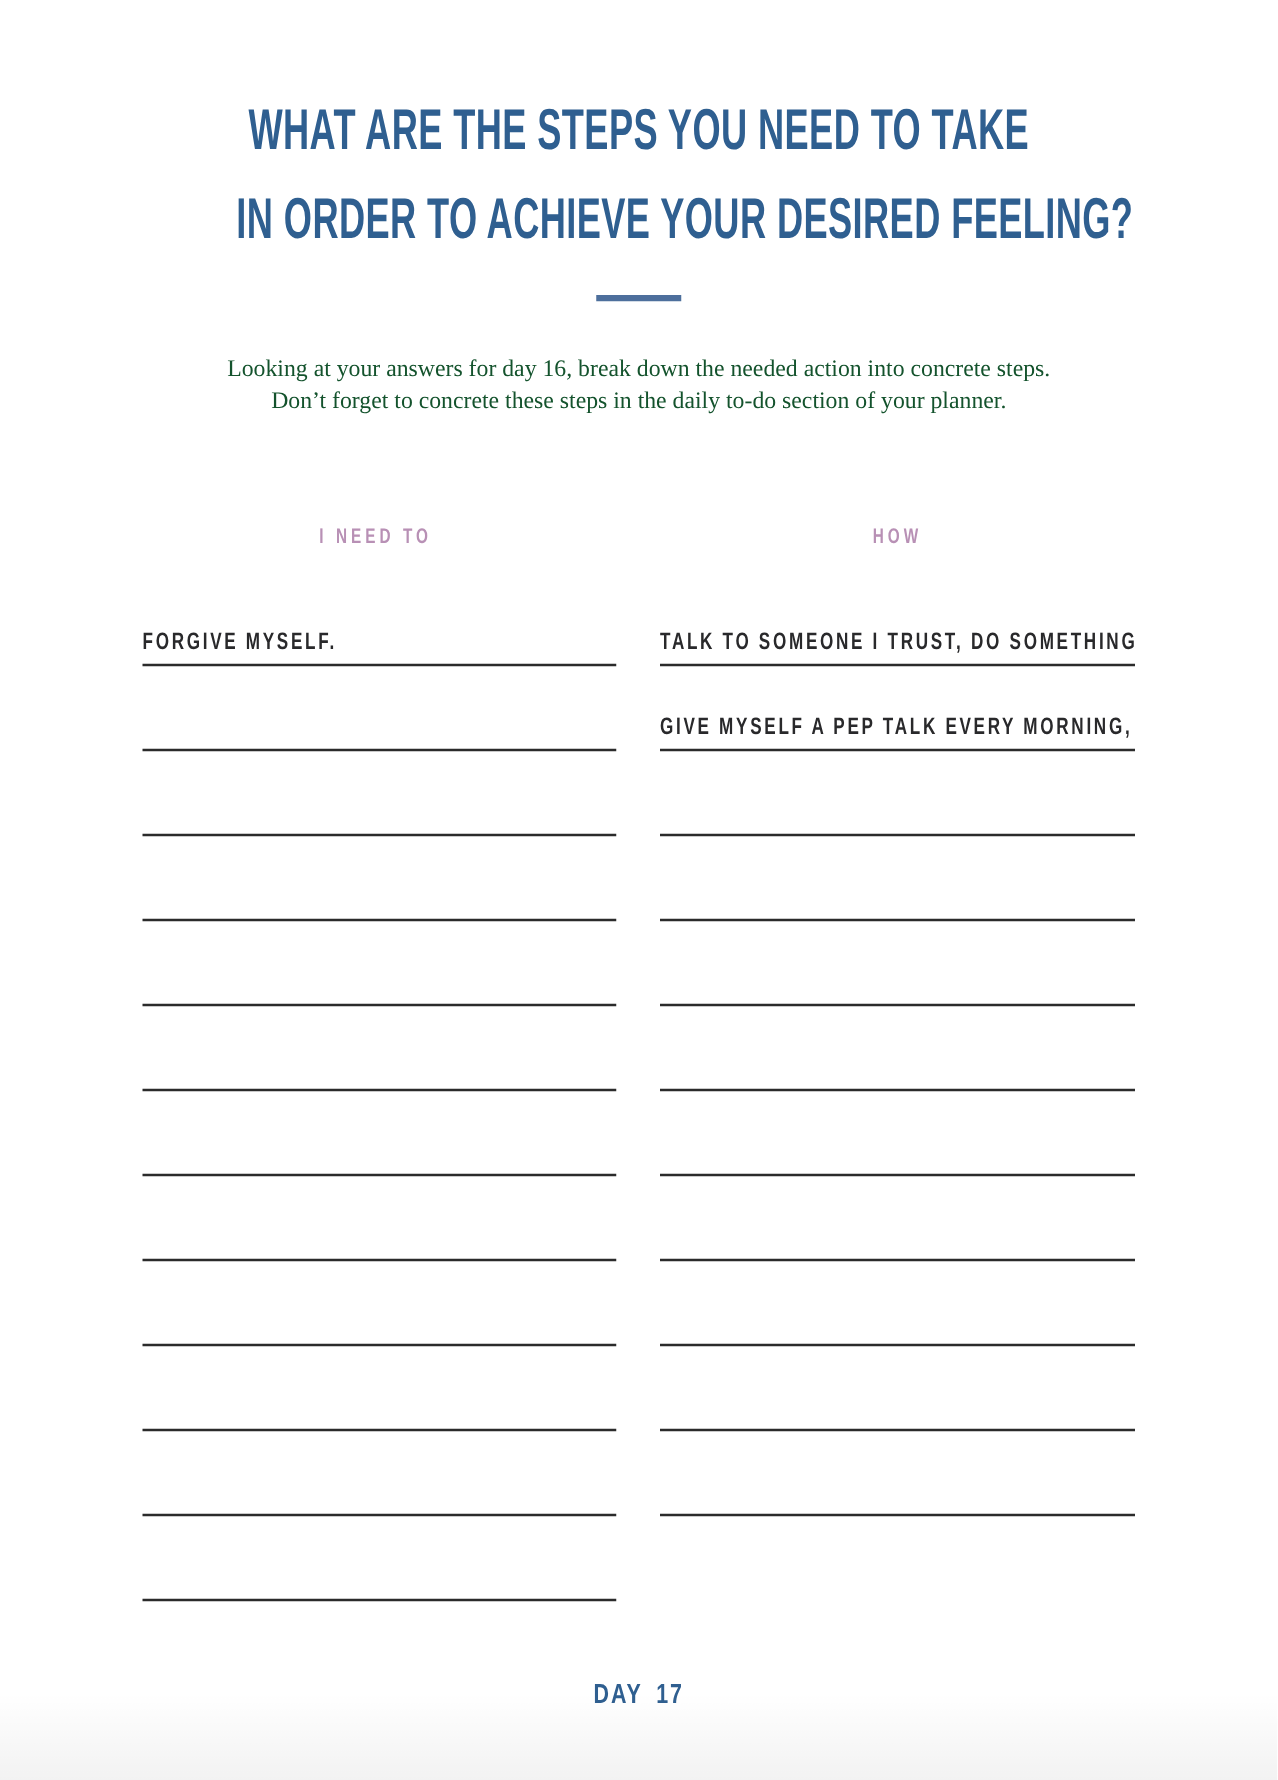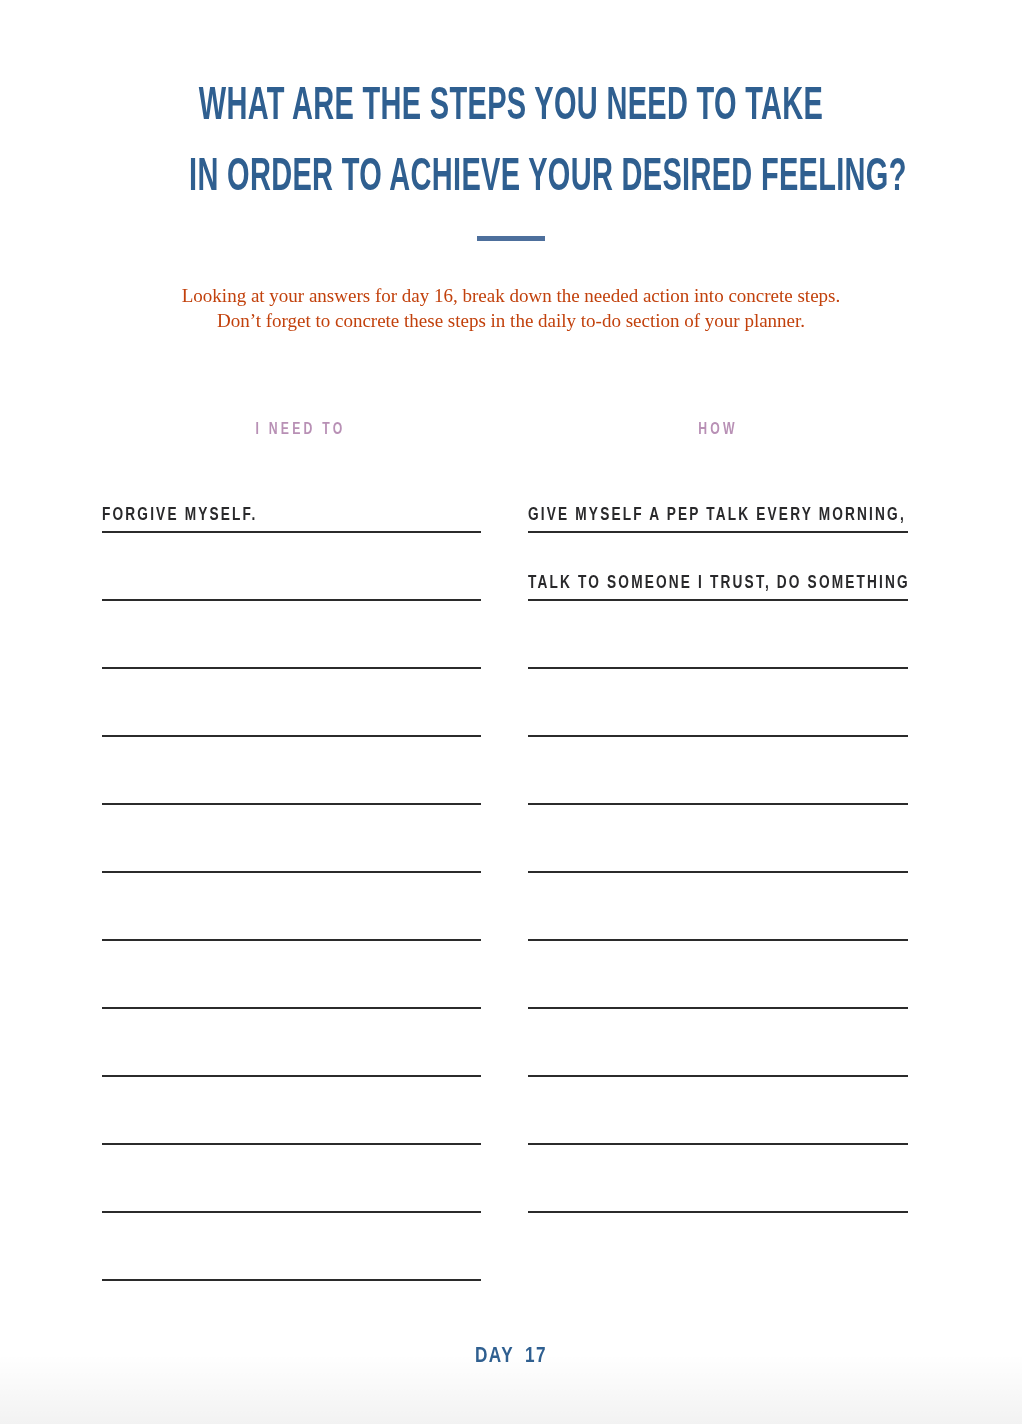--- a/index.html
+++ b/index.html
@@ -25,38 +25,38 @@
   .divider {
     position:absolute; top:236px; left:477px;
     width:68px; height:5px;
     background:#4d6f9c;
   }
   .subtitle {
     position:absolute; top:283px; left:0; width:100%;
     text-align:center;
     font-family:"Liberation Serif", serif;
     font-size:19px; line-height:25px;
-    color:#c2410c;
+    color:#14532d;
   }
   .col-header {
     position:absolute; top:419px;
     text-align:center;
     font-size:17px; font-weight:bold;
     letter-spacing:4.5px;
     color:#b890b5;
     transform:scaleX(0.72);
     transform-origin:center;
     white-space:nowrap;
   }
   .col-header.left  { left:111px; width:379px; }
   .col-header.right { left:528px; width:380px; }
   .col-lines {
     position:absolute; top:465px;
   }
-  .col-lines.left  { left:102px; width:379px; }
+  .col-lines.left  { left:114px; width:379px; }
   .col-lines.right { left:528px; width:380px; }
   .write-line {
     height:66px;
     border-bottom:2px solid #2b2b2b;
     display:flex;
     align-items:flex-end;
   }
   .entry {
     display:inline-block;
     font-size:19px; font-weight:bold;
@@ -135,24 +135,24 @@
       </div>
       <div class="write-line">
         <span class="entry"></span>
       </div>
       <div class="write-line">
         <span class="entry"></span>
       </div>
     </div>
   <div class="col-lines right">
       <div class="write-line">
-        <span class="entry">GIVE MYSELF A PEP TALK EVERY MORNING,</span>
+        <span class="entry">TALK TO SOMEONE I TRUST, DO SOMETHING</span>
       </div>
       <div class="write-line">
-        <span class="entry">TALK TO SOMEONE I TRUST, DO SOMETHING</span>
+        <span class="entry">GIVE MYSELF A PEP TALK EVERY MORNING,</span>
       </div>
       <div class="write-line">
         <span class="entry"></span>
       </div>
       <div class="write-line">
         <span class="entry"></span>
       </div>
       <div class="write-line">
         <span class="entry"></span>
       </div>

